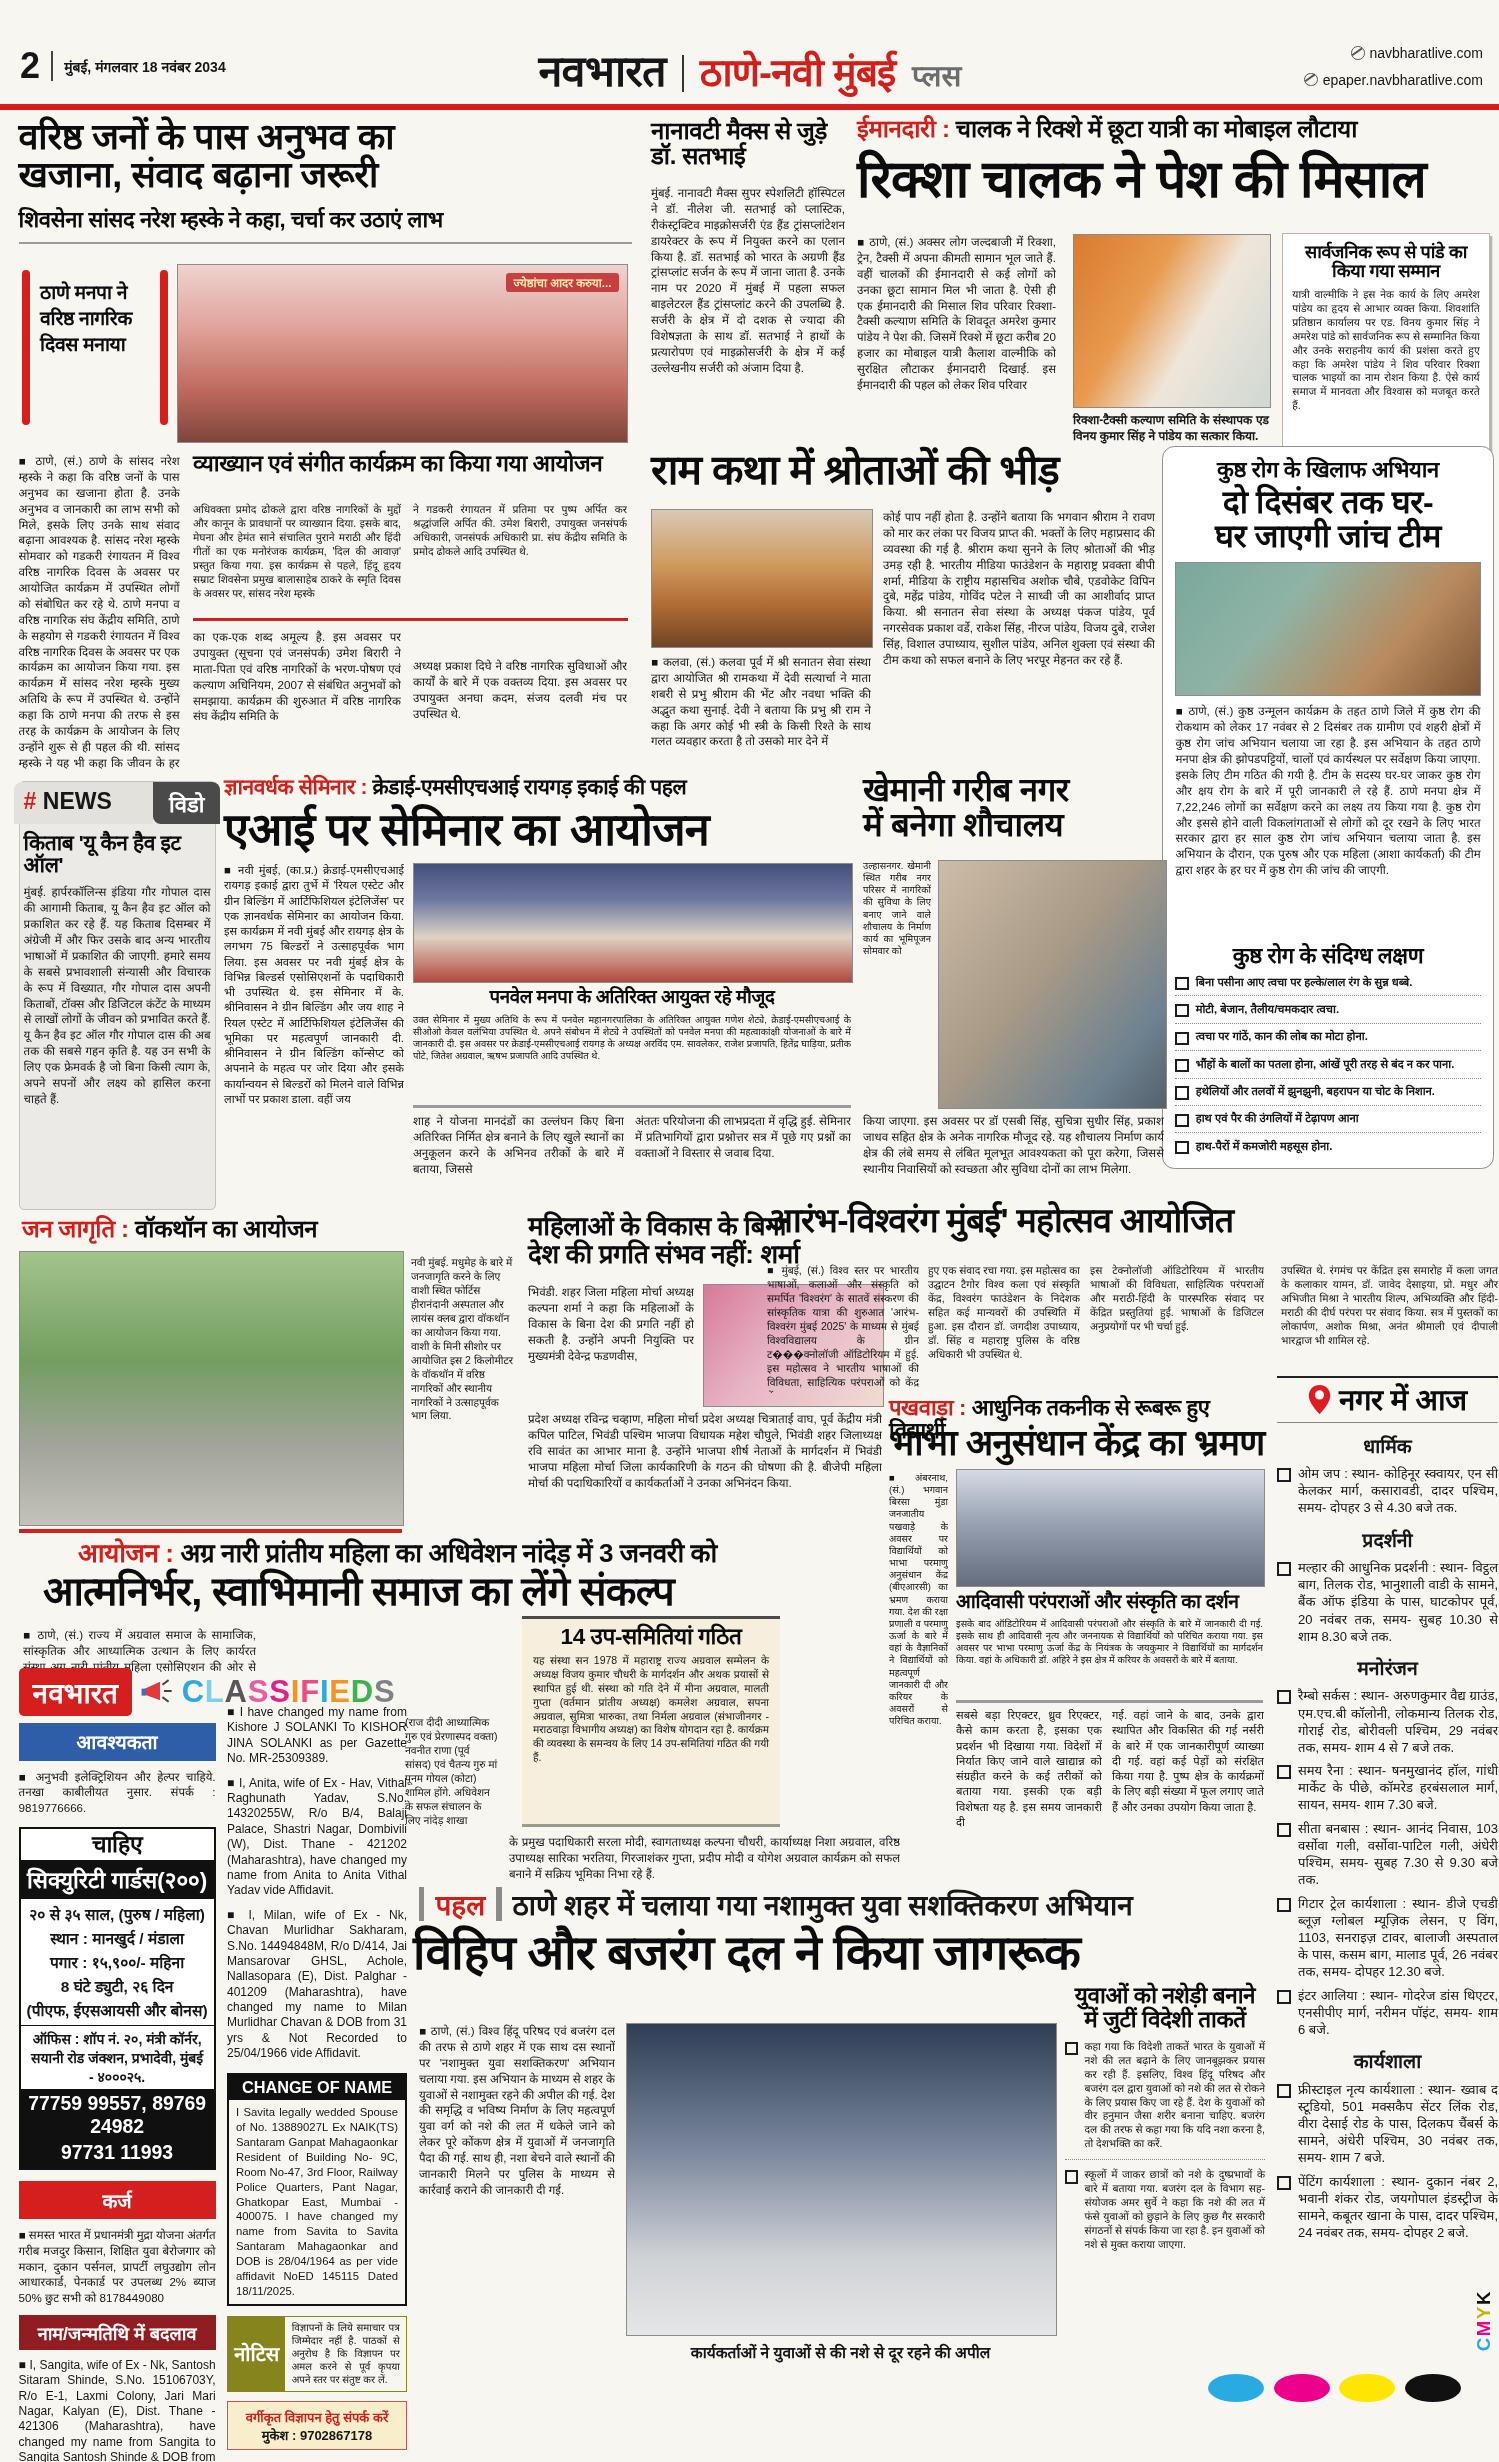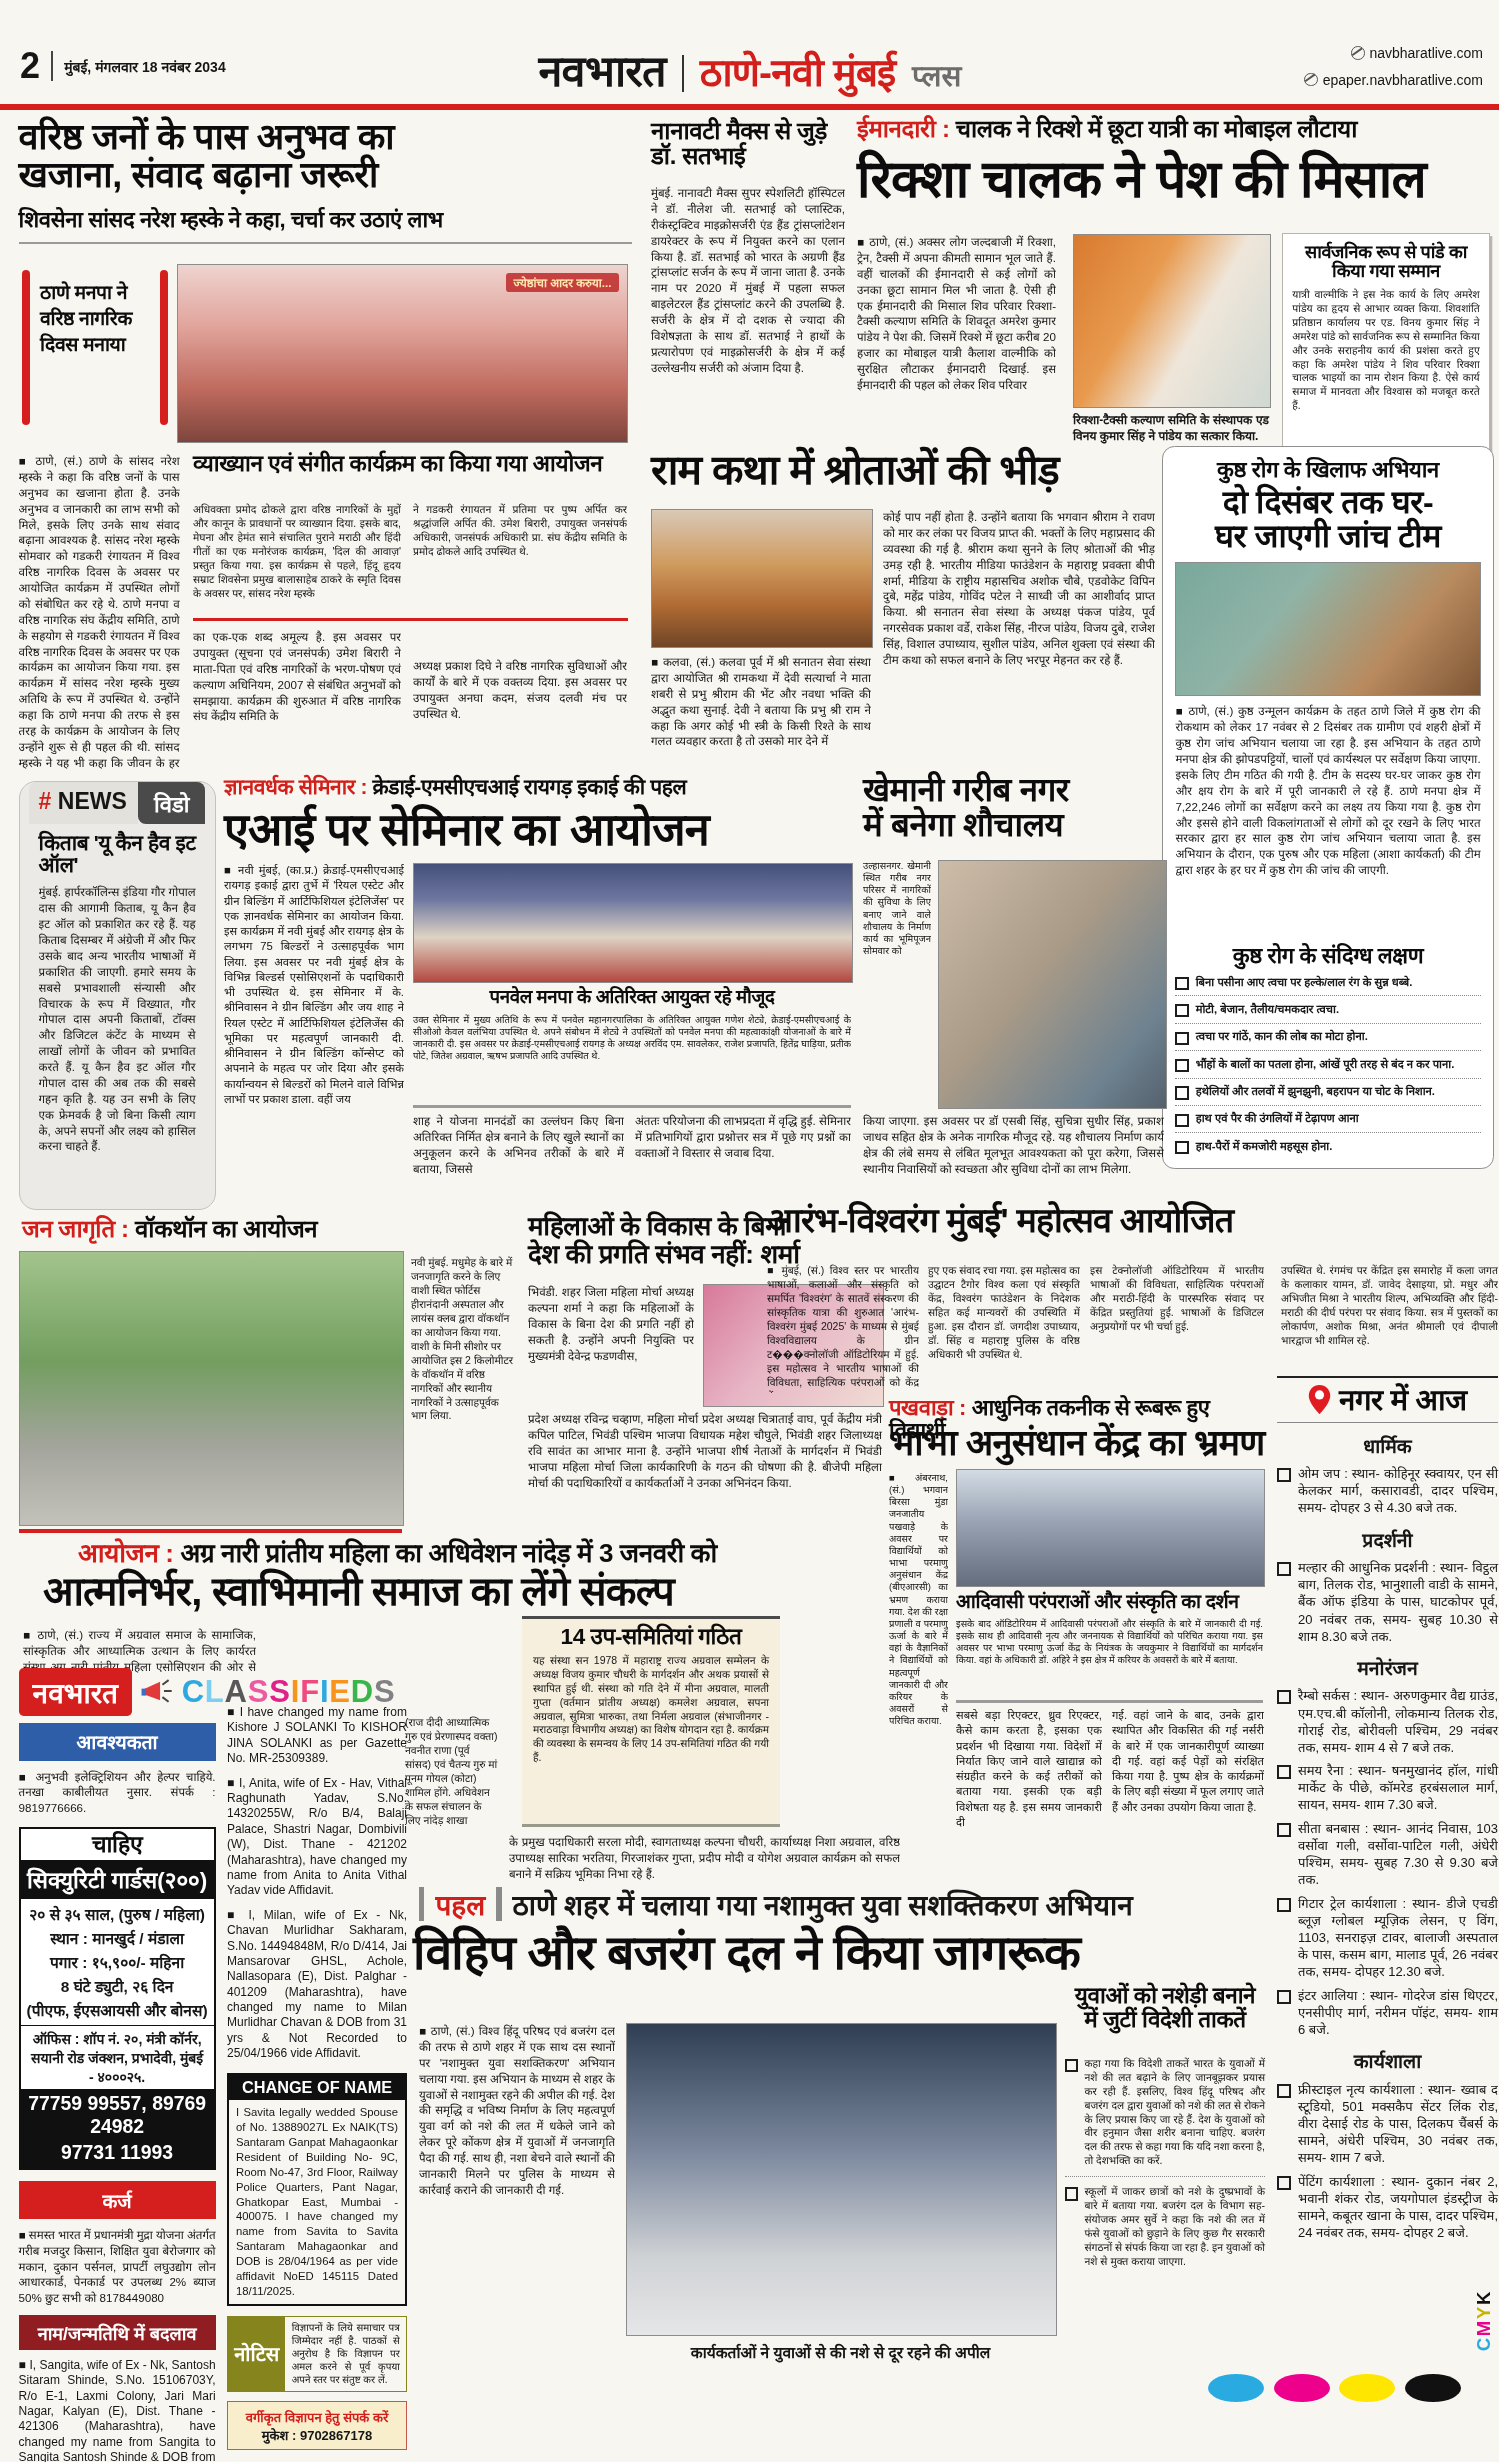--- a/index.html
+++ b/index.html
@@ -144,21 +144,21 @@
           <span class="ssq"></span>
           <span>हाथ एवं पैर की उंगलियों में टेढ़ापण आना</span>
         </div>
       <div class="sitem" style="border-bottom:none;">
           <span class="ssq"></span>
           <span>हाथ-पैरों में कमजोरी महसूस होना.</span>
         </div>
     </div>
   </div>
 
-  <div class="abs" style="left:18.6px;top:781px;width:197px;height:429px;background:#eceae6;border:0.8px solid #c5c2bb;border-radius:17px;padding:0 19px;box-sizing:border-box;">
+  <div class="abs" style="left:18.6px;top:781px;width:197px;height:429px;background:#eceae6;border:0.8px solid #c5c2bb;border-radius:5px;padding:0 4px;box-sizing:border-box;">
     <div style="display:flex;margin:0 -9.3px;">
       <div style="flex:1;background:#e3e1dc;border-radius:7.8px 0 0 0;padding:6.2px 9.3px;font-size:23px;font-weight:800;">
         <span class="red">#</span>
         <span>NEWS</span>
       </div>
       <div style="background:#4a4a4a;color:#fff;border-radius:0 7.8px 0 7.8px;padding:6.2px 15.5px;font-size:22px;font-weight:800;">विडो</div>
     </div>
     <div class="hl" style="font-size:21px;margin-top:7.8px;">किताब 'यू कैन हैव इट ऑल'</div>
     <div class="bt" style="margin-top:7.8px;height:301px;overflow:hidden;">मुंबई. हार्परकॉलिन्स इंडिया गौर गोपाल दास की आगामी किताब, यू कैन हैव इट ऑल को प्रकाशित कर रहे हैं. यह किताब दिसम्बर में अंग्रेजी में और फिर उसके बाद अन्य भारतीय भाषाओं में प्रकाशित की जाएगी. हमारे समय के सबसे प्रभावशाली संन्यासी और विचारक के रूप में विख्यात, गौर गोपाल दास अपनी किताबों, टॉक्स और डिजिटल कंटेंट के माध्यम से लाखों लोगों के जीवन को प्रभावित करते हैं. यू कैन हैव इट ऑल गौर गोपाल दास की अब तक की सबसे गहन कृति है. यह उन सभी के लिए एक फ्रेमवर्क है जो बिना किसी त्याग के, अपने सपनों और लक्ष्य को हासिल करना चाहते हैं.</div>
   </div>
@@ -345,21 +345,21 @@
   <div class="abs hl" style="left:413px;top:1928px;width:854px;font-size:48px;letter-spacing:-0.8px;">विहिप और बजरंग दल ने किया जागरूक</div>
   <div class="abs bt" style="left:419px;top:2023px;width:196px;height:369px;overflow:hidden;">■ ठाणे, (सं.) विश्व हिंदू परिषद एवं बजरंग दल की तरफ से ठाणे शहर में एक साथ दस स्थानों पर 'नशामुक्त युवा सशक्तिकरण' अभियान चलाया गया. इस अभियान के माध्यम से शहर के युवाओं से नशामुक्त रहने की अपील की गई. देश की समृद्धि व भविष्य निर्माण के लिए महत्वपूर्ण युवा वर्ग को नशे की लत में धकेले जाने को लेकर पूरे कोंकण क्षेत्र में युवाओं में जनजागृति पैदा की गई. साथ ही, नशा बेचने वाले स्थानों की जानकारी मिलने पर पुलिस के माध्यम से कार्रवाई कराने की जानकारी दी गई.</div>
   <div class="abs photo ph-rally" style="left:626px;top:2023px;width:429px;height:311px;"></div>
   <div class="abs cap ctr" style="left:626px;top:2341px;width:429px;font-size:15.5px;">कार्यकर्ताओं ने युवाओं से की नशे से दूर रहने की अपील</div>
 
   <div class="abs" style="left:1065px;top:1984px;width:200px;">
     <div class="hl ctr" style="font-size:22.5px;">
       <div>युवाओं को नशेड़ी बनाने</div>
       <div>में जुटीं विदेशी ताकतें</div>
     </div>
-    <div style="display:flex;gap:6.2px;margin-top:25px;padding-bottom:7.8px;border-bottom:0.8px dotted #888;">
+    <div style="display:flex;gap:6.2px;margin-top:8px;padding-bottom:7.8px;border-bottom:0.8px dotted #888;">
       <span class="ssq"></span>
       <span class="bts">कहा गया कि विदेशी ताकतें भारत के युवाओं में नशे की लत बढ़ाने के लिए जानबूझकर प्रयास कर रही हैं. इसलिए, विश्व हिंदू परिषद और बजरंग दल द्वारा युवाओं को नशे की लत से रोकने के लिए प्रयास किए जा रहे हैं. देश के युवाओं को वीर हनुमान जैसा शरीर बनाना चाहिए. बजरंग दल की तरफ से कहा गया कि यदि नशा करना है, तो देशभक्ति का करें.</span>
     </div>
     <div style="display:flex;gap:6.2px;margin-top:7.8px;">
       <span class="ssq"></span>
       <span class="bts">स्कूलों में जाकर छात्रों को नशे के दुष्प्रभावों के बारे में बताया गया. बजरंग दल के विभाग सह-संयोजक अमर सुर्वे ने कहा कि नशे की लत में फंसे युवाओं को छुड़ाने के लिए कुछ गैर सरकारी संगठनों से संपर्क किया जा रहा है. इन युवाओं को नशे से मुक्त कराया जाएगा.</span>
     </div>
   </div>
 
   <div class="abs" style="left:1208px;top:2374px;">

